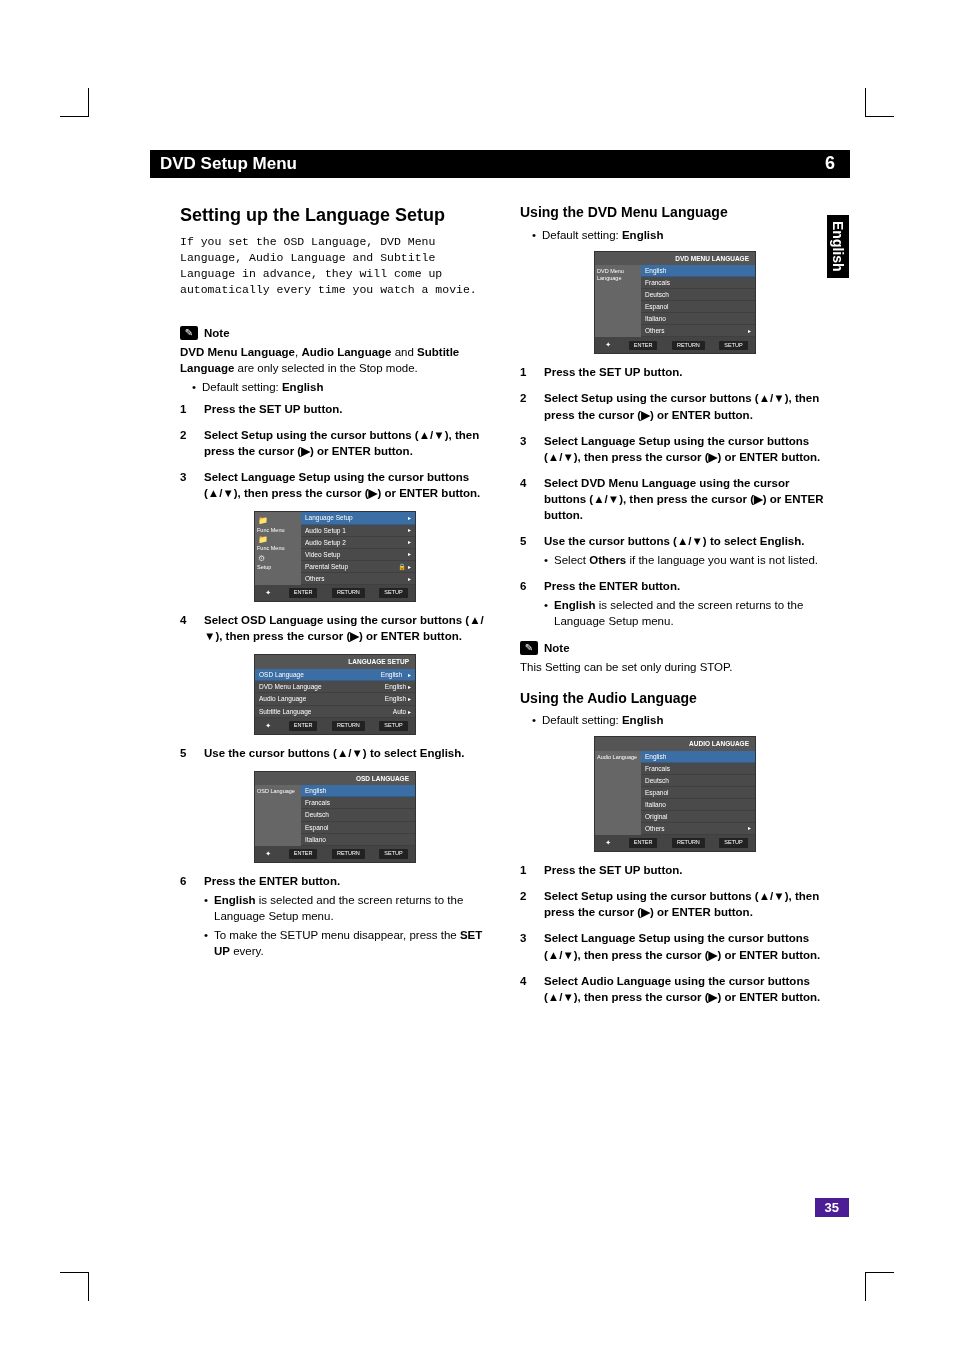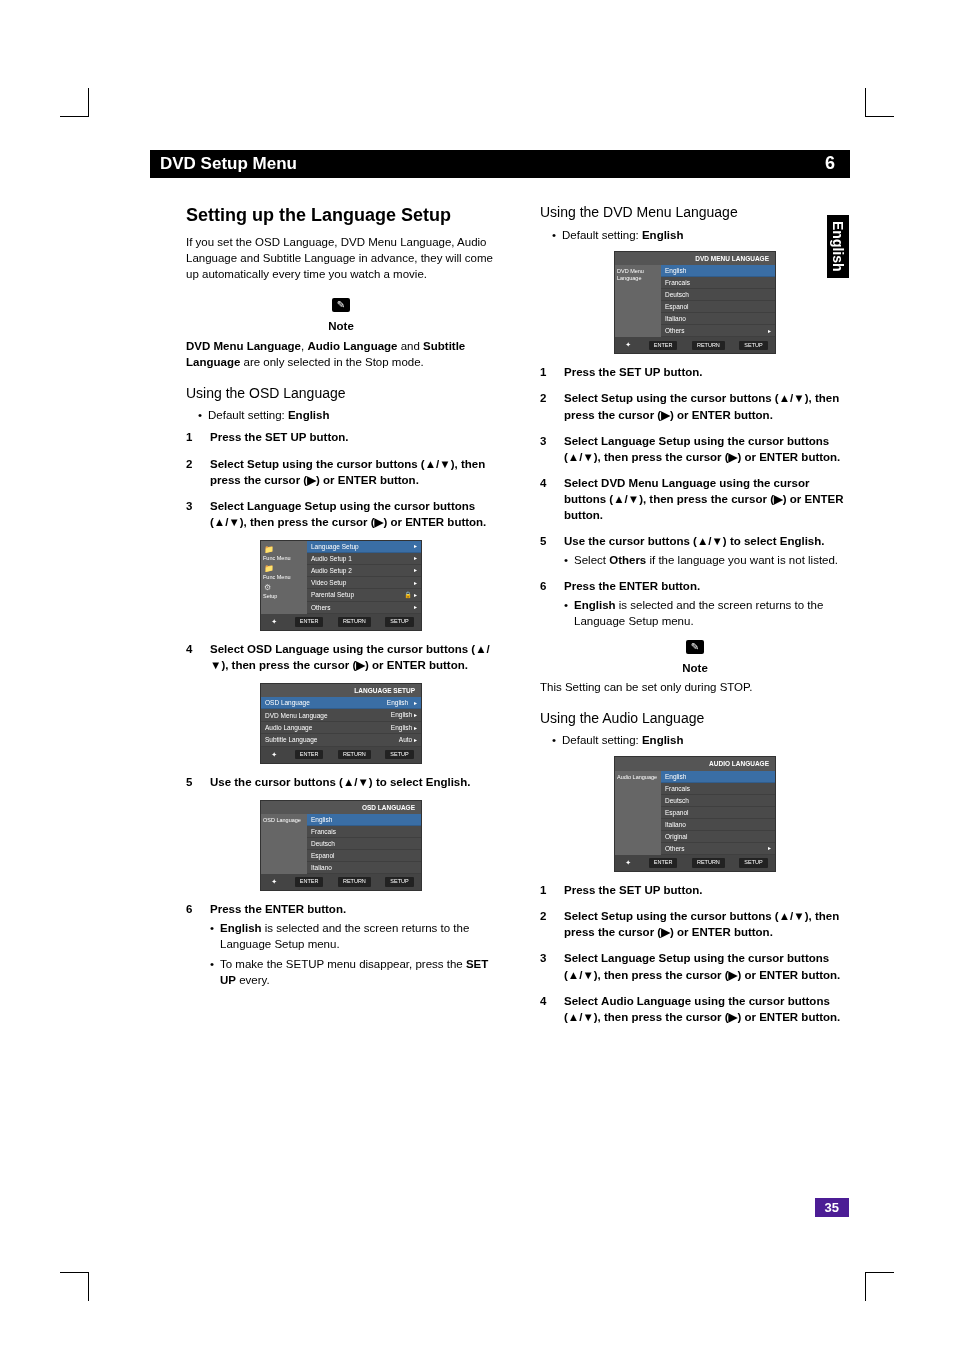--- a/index.html
+++ b/index.html
@@ -45,47 +45,45 @@
     background: #000;
     color: #fff;
     font-size: 18px;
     font-weight: bold;
     width: 40px;
     text-align: center;
     padding: 3px 0;
   }
   .columns {
     display: flex;
-    gap: 44px;
-    justify-content: flex-end;
+    gap: 30px;
   }
   .col {
     width: 310px;
     font-size: 11.5px;
     line-height: 1.4;
   }
   .col-left { margin-left: 30px; }
   h1.main {
     font-size: 18px;
     font-weight: bold;
     margin: 0 0 6px 0;
   }
   h2.sub {
     font-size: 14px;
-    font-weight: normal;
+    font-weight: bold;
     margin: 14px 0 4px 0;
   }
-  .intro { margin-bottom: 16px; }
+  .intro { margin-bottom: 26px; font-family: Liberation Mono, monospace; }
   .note-head {
     display: flex;
     align-items: center;
     gap: 6px;
     margin-top: 10px;
     margin-bottom: 3px;
-    flex-direction: column;
   }
   .note-icon {
     width: 18px;
     height: 14px;
     background: #000;
     color: #fff;
     font-size: 10px;
     text-align: center;
     line-height: 14px;
     border-radius: 2px;
@@ -240,21 +238,20 @@
       <div class="intro">If you set the OSD Language, DVD Menu Language, Audio Language and Subtitle Language in advance, they will come up automatically every time you watch a movie.</div>
 
       <div class="note-head">
         <span class="note-icon"></span>
         <span class="note-label">Note</span>
       </div>
       <div>
         <b>DVD Menu Language</b><span>, </span><b>Audio Language</b><span> and </span><b>Subtitle Language</b><span> are only selected in the Stop mode.</span>
       </div>
 
-      <h2 class="sub">Using the OSD Language</h2>
       <div class="bullet-row">
         <span class="dot">•</span>
         <span><span>Default setting:</span> <b>English</b></span>
       </div>
 
       <ol class="steps">
         <li>
             <span class="num">1</span>
             <span class="body">Press the SET UP button.</span>
           </li>

